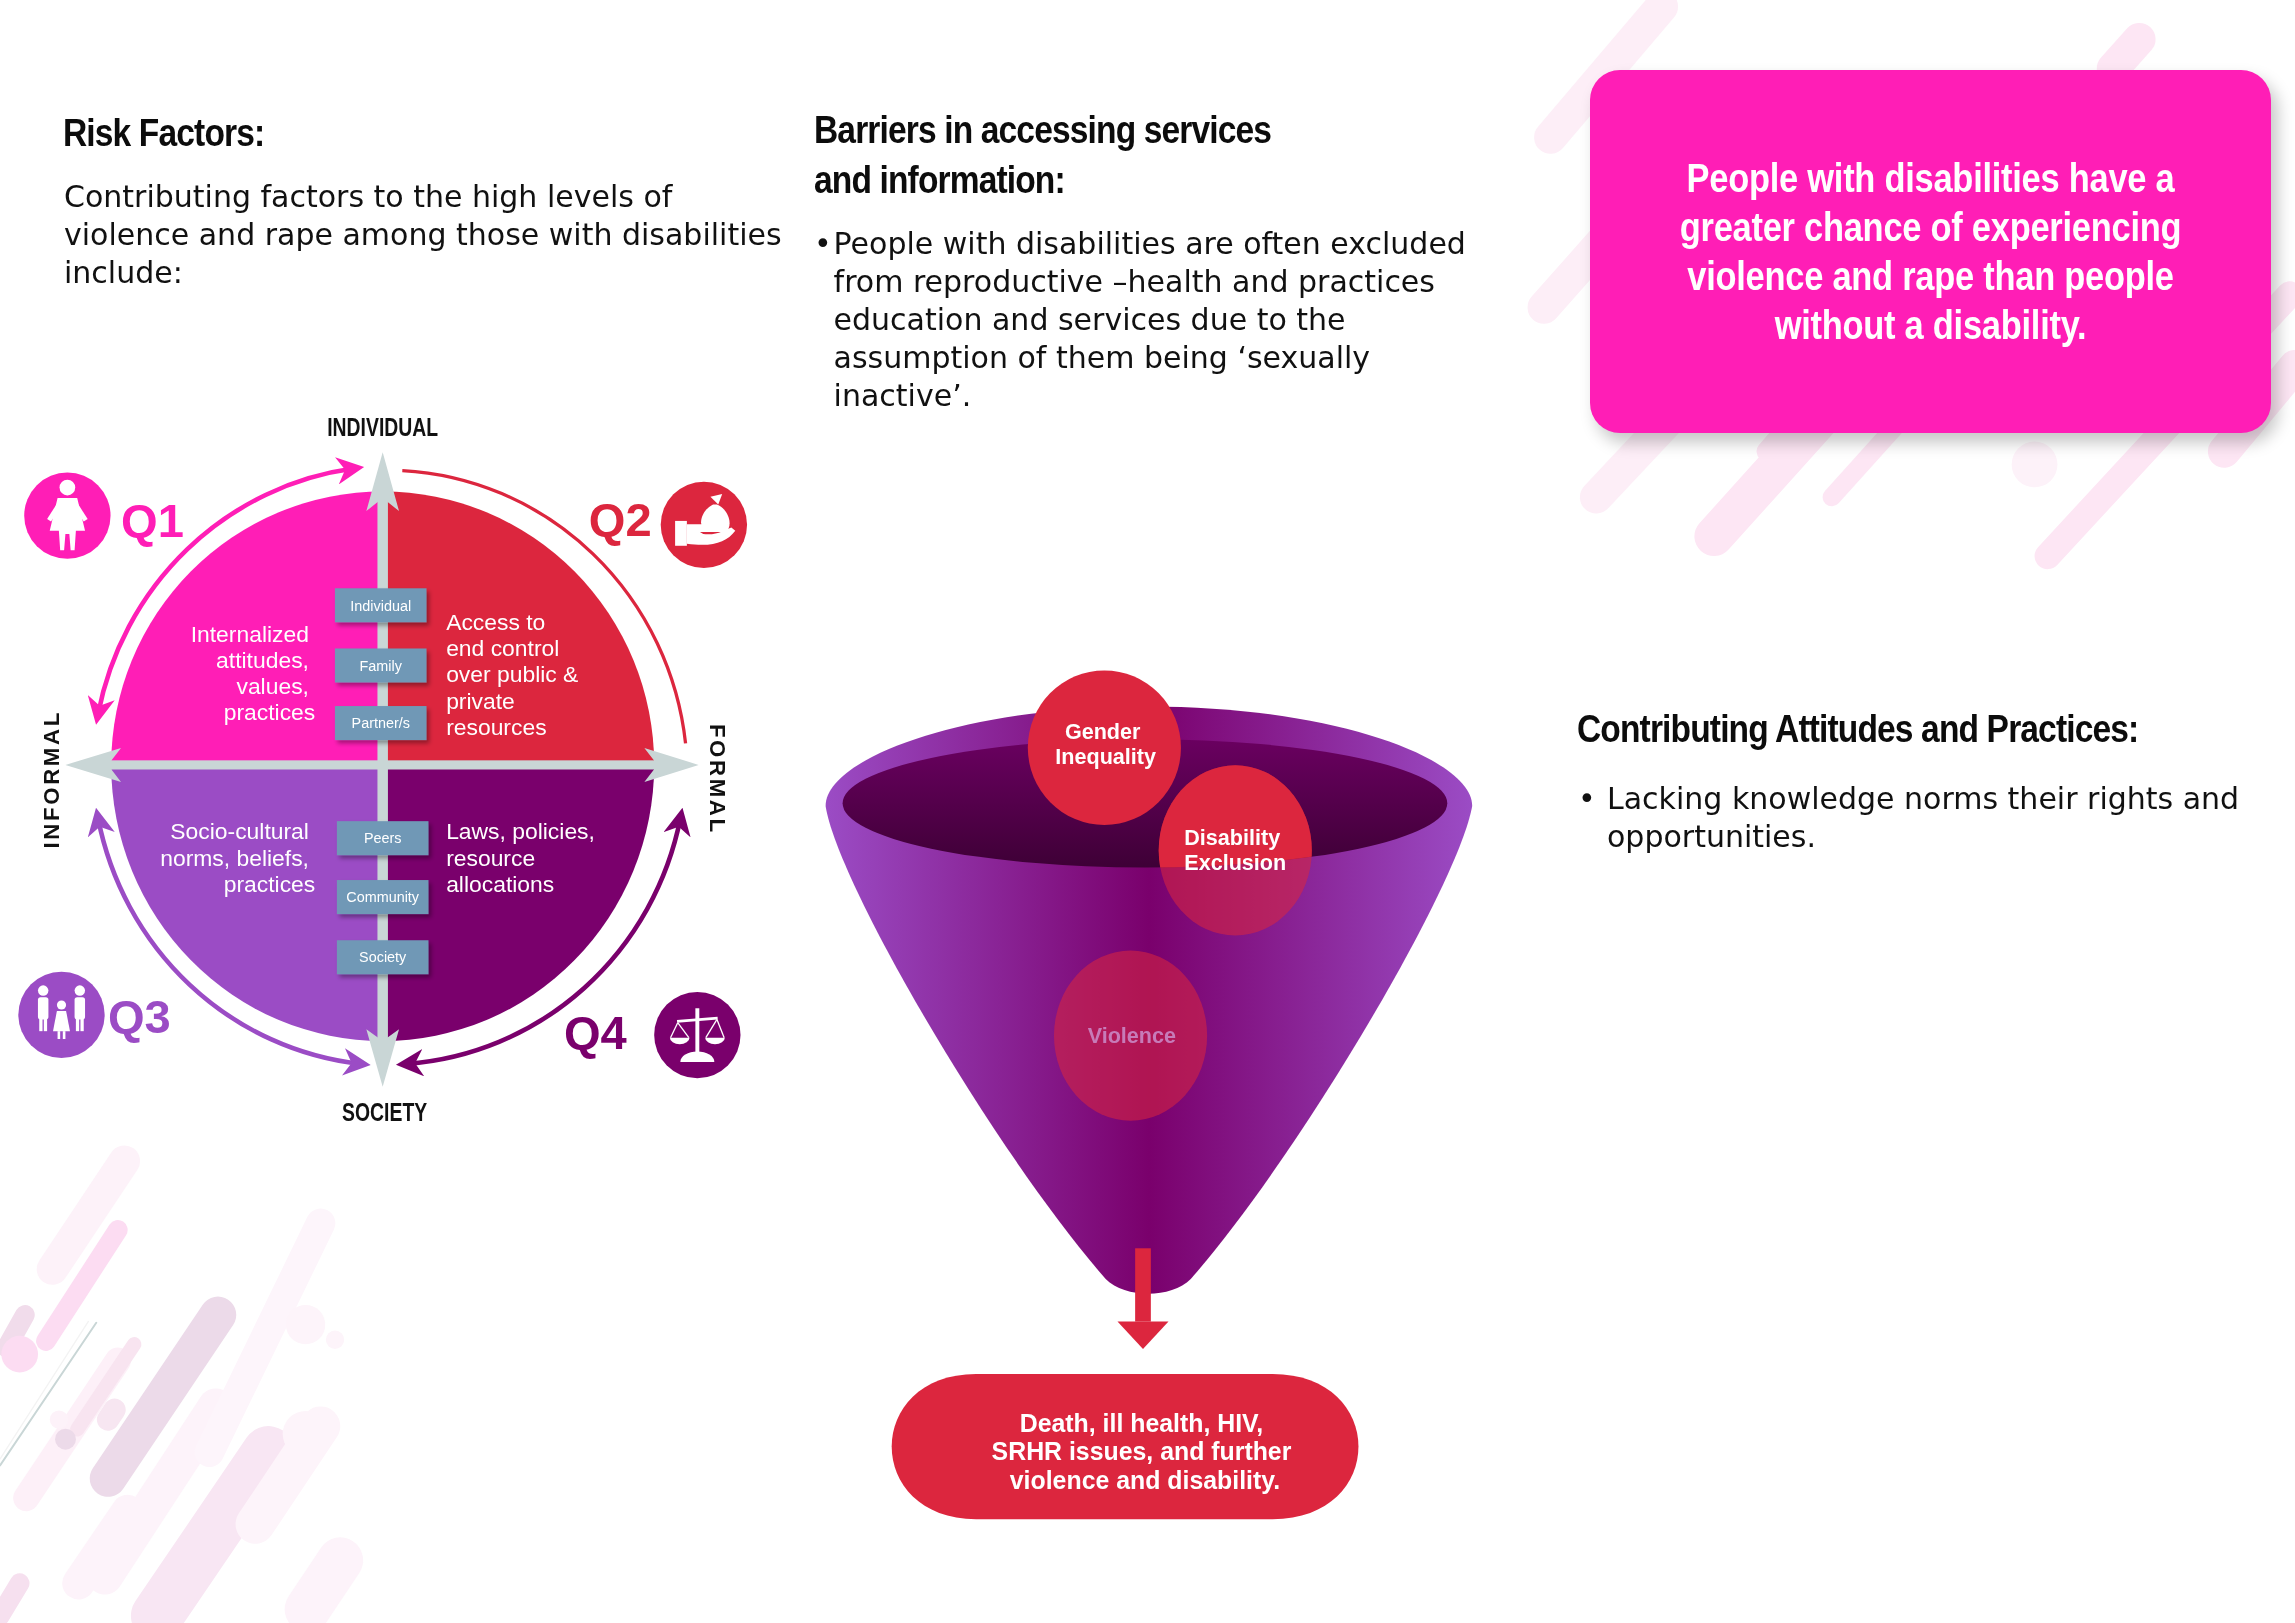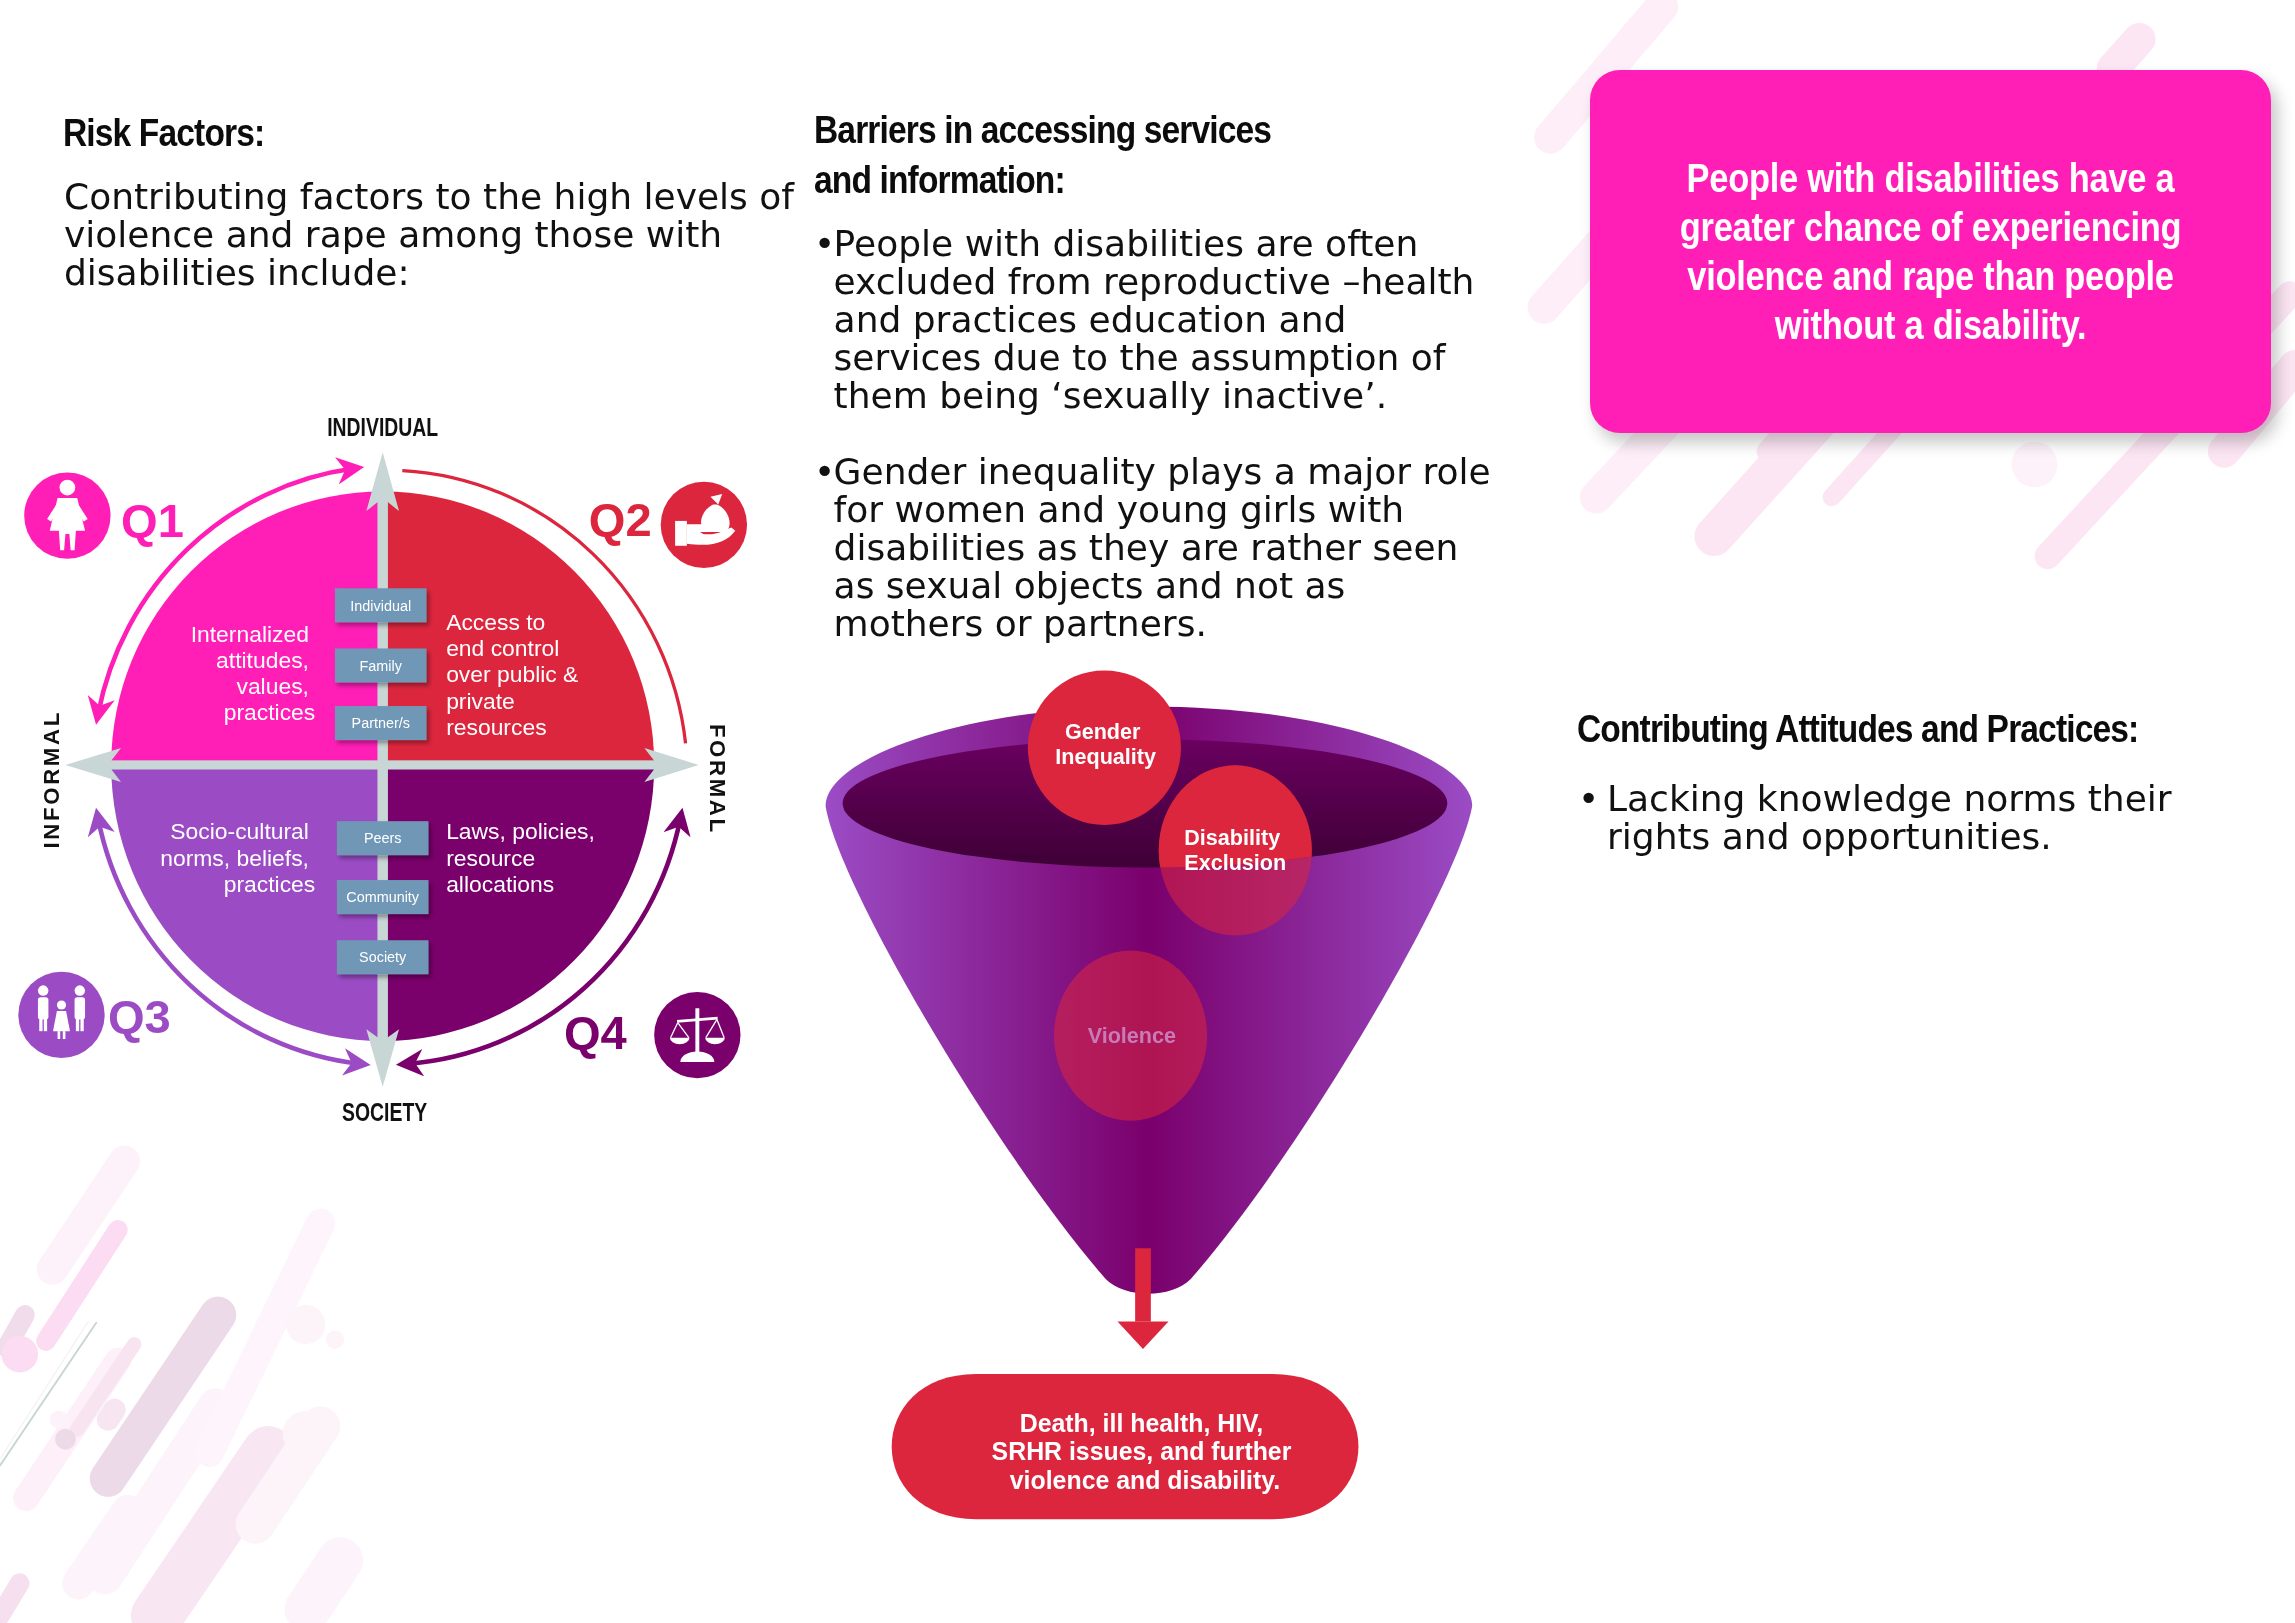--- a/index.html
+++ b/index.html
@@ -2,21 +2,21 @@
 <html style="font-size:10.5px"><head>
 <meta charset="utf-8">
 <style>
   html, body { margin:0; padding:0; }
   body { width:2295px; height:1623px; position:relative; overflow:hidden; background:#ffffff;
          font-family:"Liberation Sans", sans-serif; color:#111; }
   .abs { position:absolute; }
   .bg-deco { position:absolute; left:0; top:0; width:2295px; height:1623px; z-index:0; pointer-events:none; }
   .h1 { font-family:"Liberation Sans", sans-serif; font-weight:700; font-size:39px; letter-spacing:-1px;
         transform:scaleX(0.86); transform-origin:left top; white-space:nowrap; color:#0c0c0c; }
-  .body-text { font-family:"DejaVu Sans", sans-serif; font-size:36px; line-height:38px; color:#111; }
+  .body-text { font-family:"DejaVu Sans", sans-serif; font-size:30px; line-height:38px; color:#111; }
   .bul { position:relative; padding-left:19.6px; }
   .bul::before { content:"•"; position:absolute; left:0; top:0; }
   #risk-title { left:63px; top:111px; z-index:2; }
   #risk-intro { left:64px; top:178px; width:733px; z-index:2; }
   #barriers-title { left:814px; top:105px; line-height:50px; z-index:2; }
   #barriers-list { left:814px; top:225px; width:687px; z-index:2; }
   #barriers-list .bul { margin-bottom:38px; }
   #callout { left:1590px; top:70px; width:681px; height:363px; background:#ff1eb6; z-index:2;
              box-shadow: 6.5px 9.2px 15.7px rgba(0,0,0,0.22);
              display:flex; align-items:center; justify-content:center;border-radius:30px; }
@@ -227,21 +227,20 @@
     <text x="862" y="1603" font-size="72" font-weight="700" fill="#7a006c">Q4</text>
   </g>
 </svg>
 
 <div id="barriers-title" class="abs h1">
   <div>Barriers in accessing services</div>
   <div>and information:</div>
 </div>
 <div id="barriers-list" class="abs body-text">
   <div class="bul">People with disabilities are often excluded from reproductive –health and practices education and services due to the assumption of them being ‘sexually inactive’.</div>
-  <div class="bul">Gender inequality plays a major role for women and young girls with disabilities as they are rather seen as sexual objects and not as mothers or partners.</div>
 </div>
 
 <svg class="funnel-svg" width="733" height="890" viewBox="1200 980 1120 1360">
   <defs>
     <linearGradient id="funnelGrad" x1="0" x2="1" y1="0" y2="0">
       <stop offset="0" stop-color="#9b4cc5"></stop>
       <stop offset="0.5" stop-color="#7a006c"></stop>
       <stop offset="1" stop-color="#9b4cc5"></stop>
     </linearGradient>
     <linearGradient id="mouthGrad" x1="0" x2="0" y1="0" y2="1">

